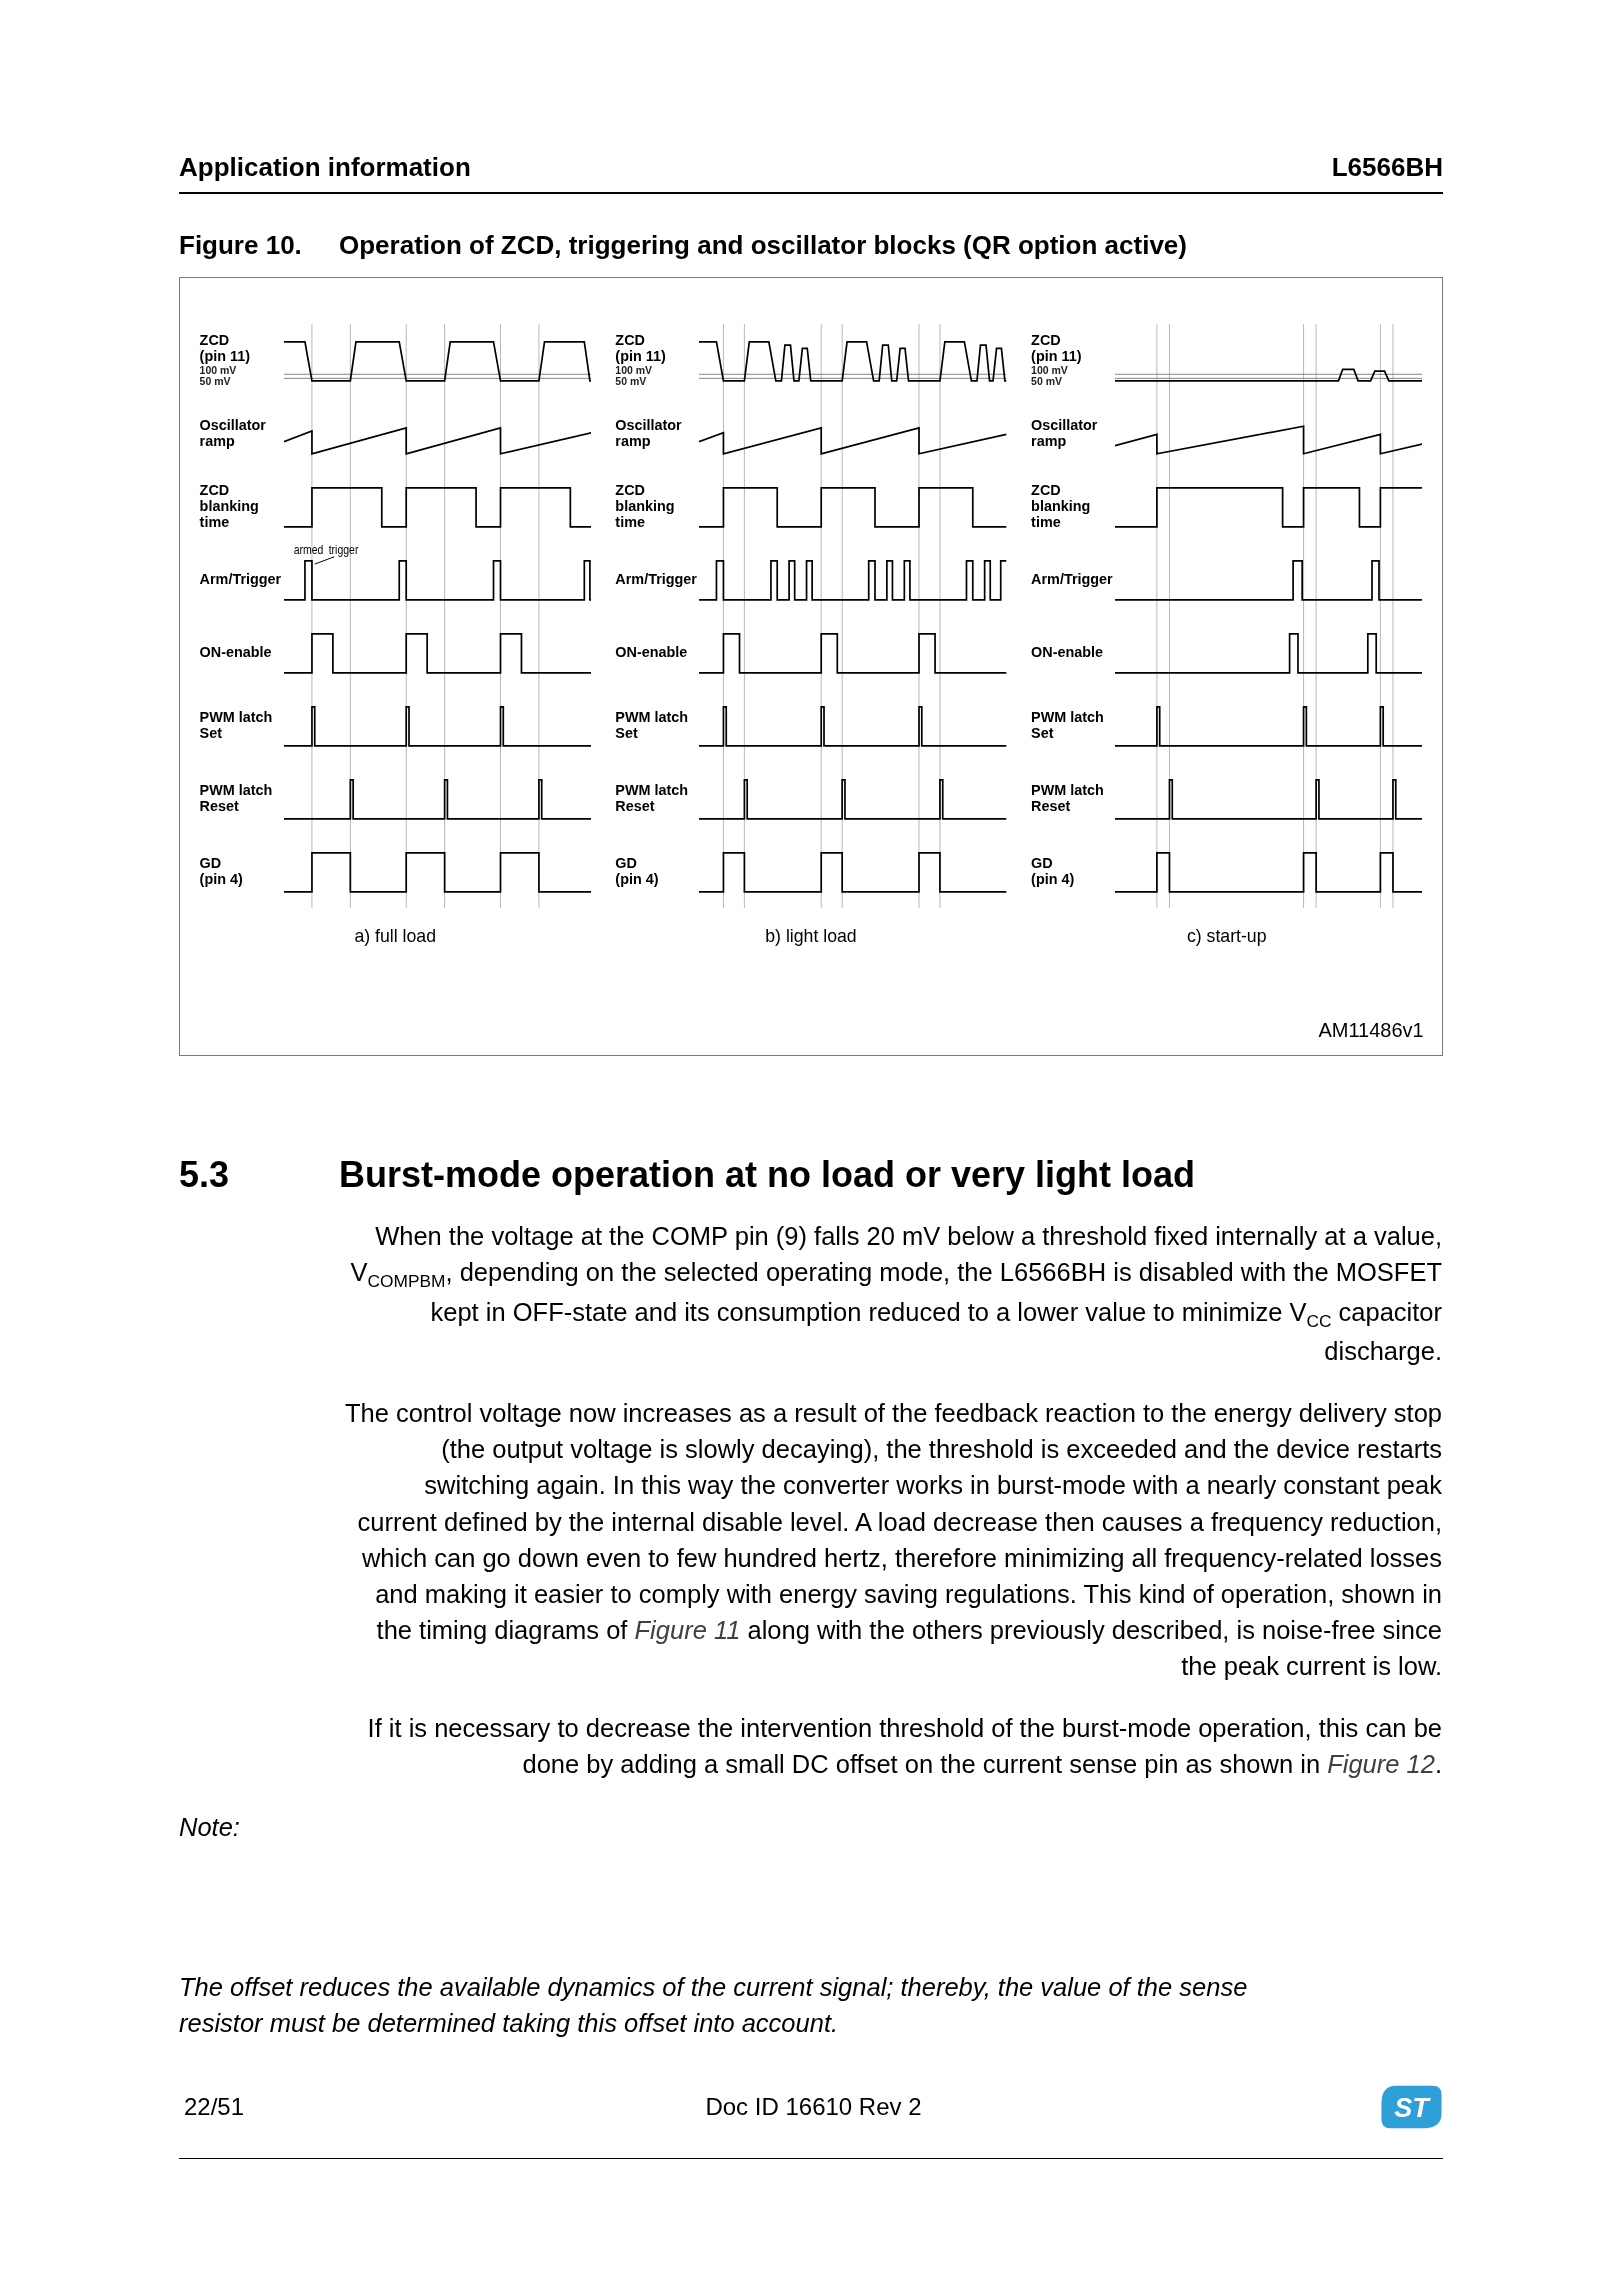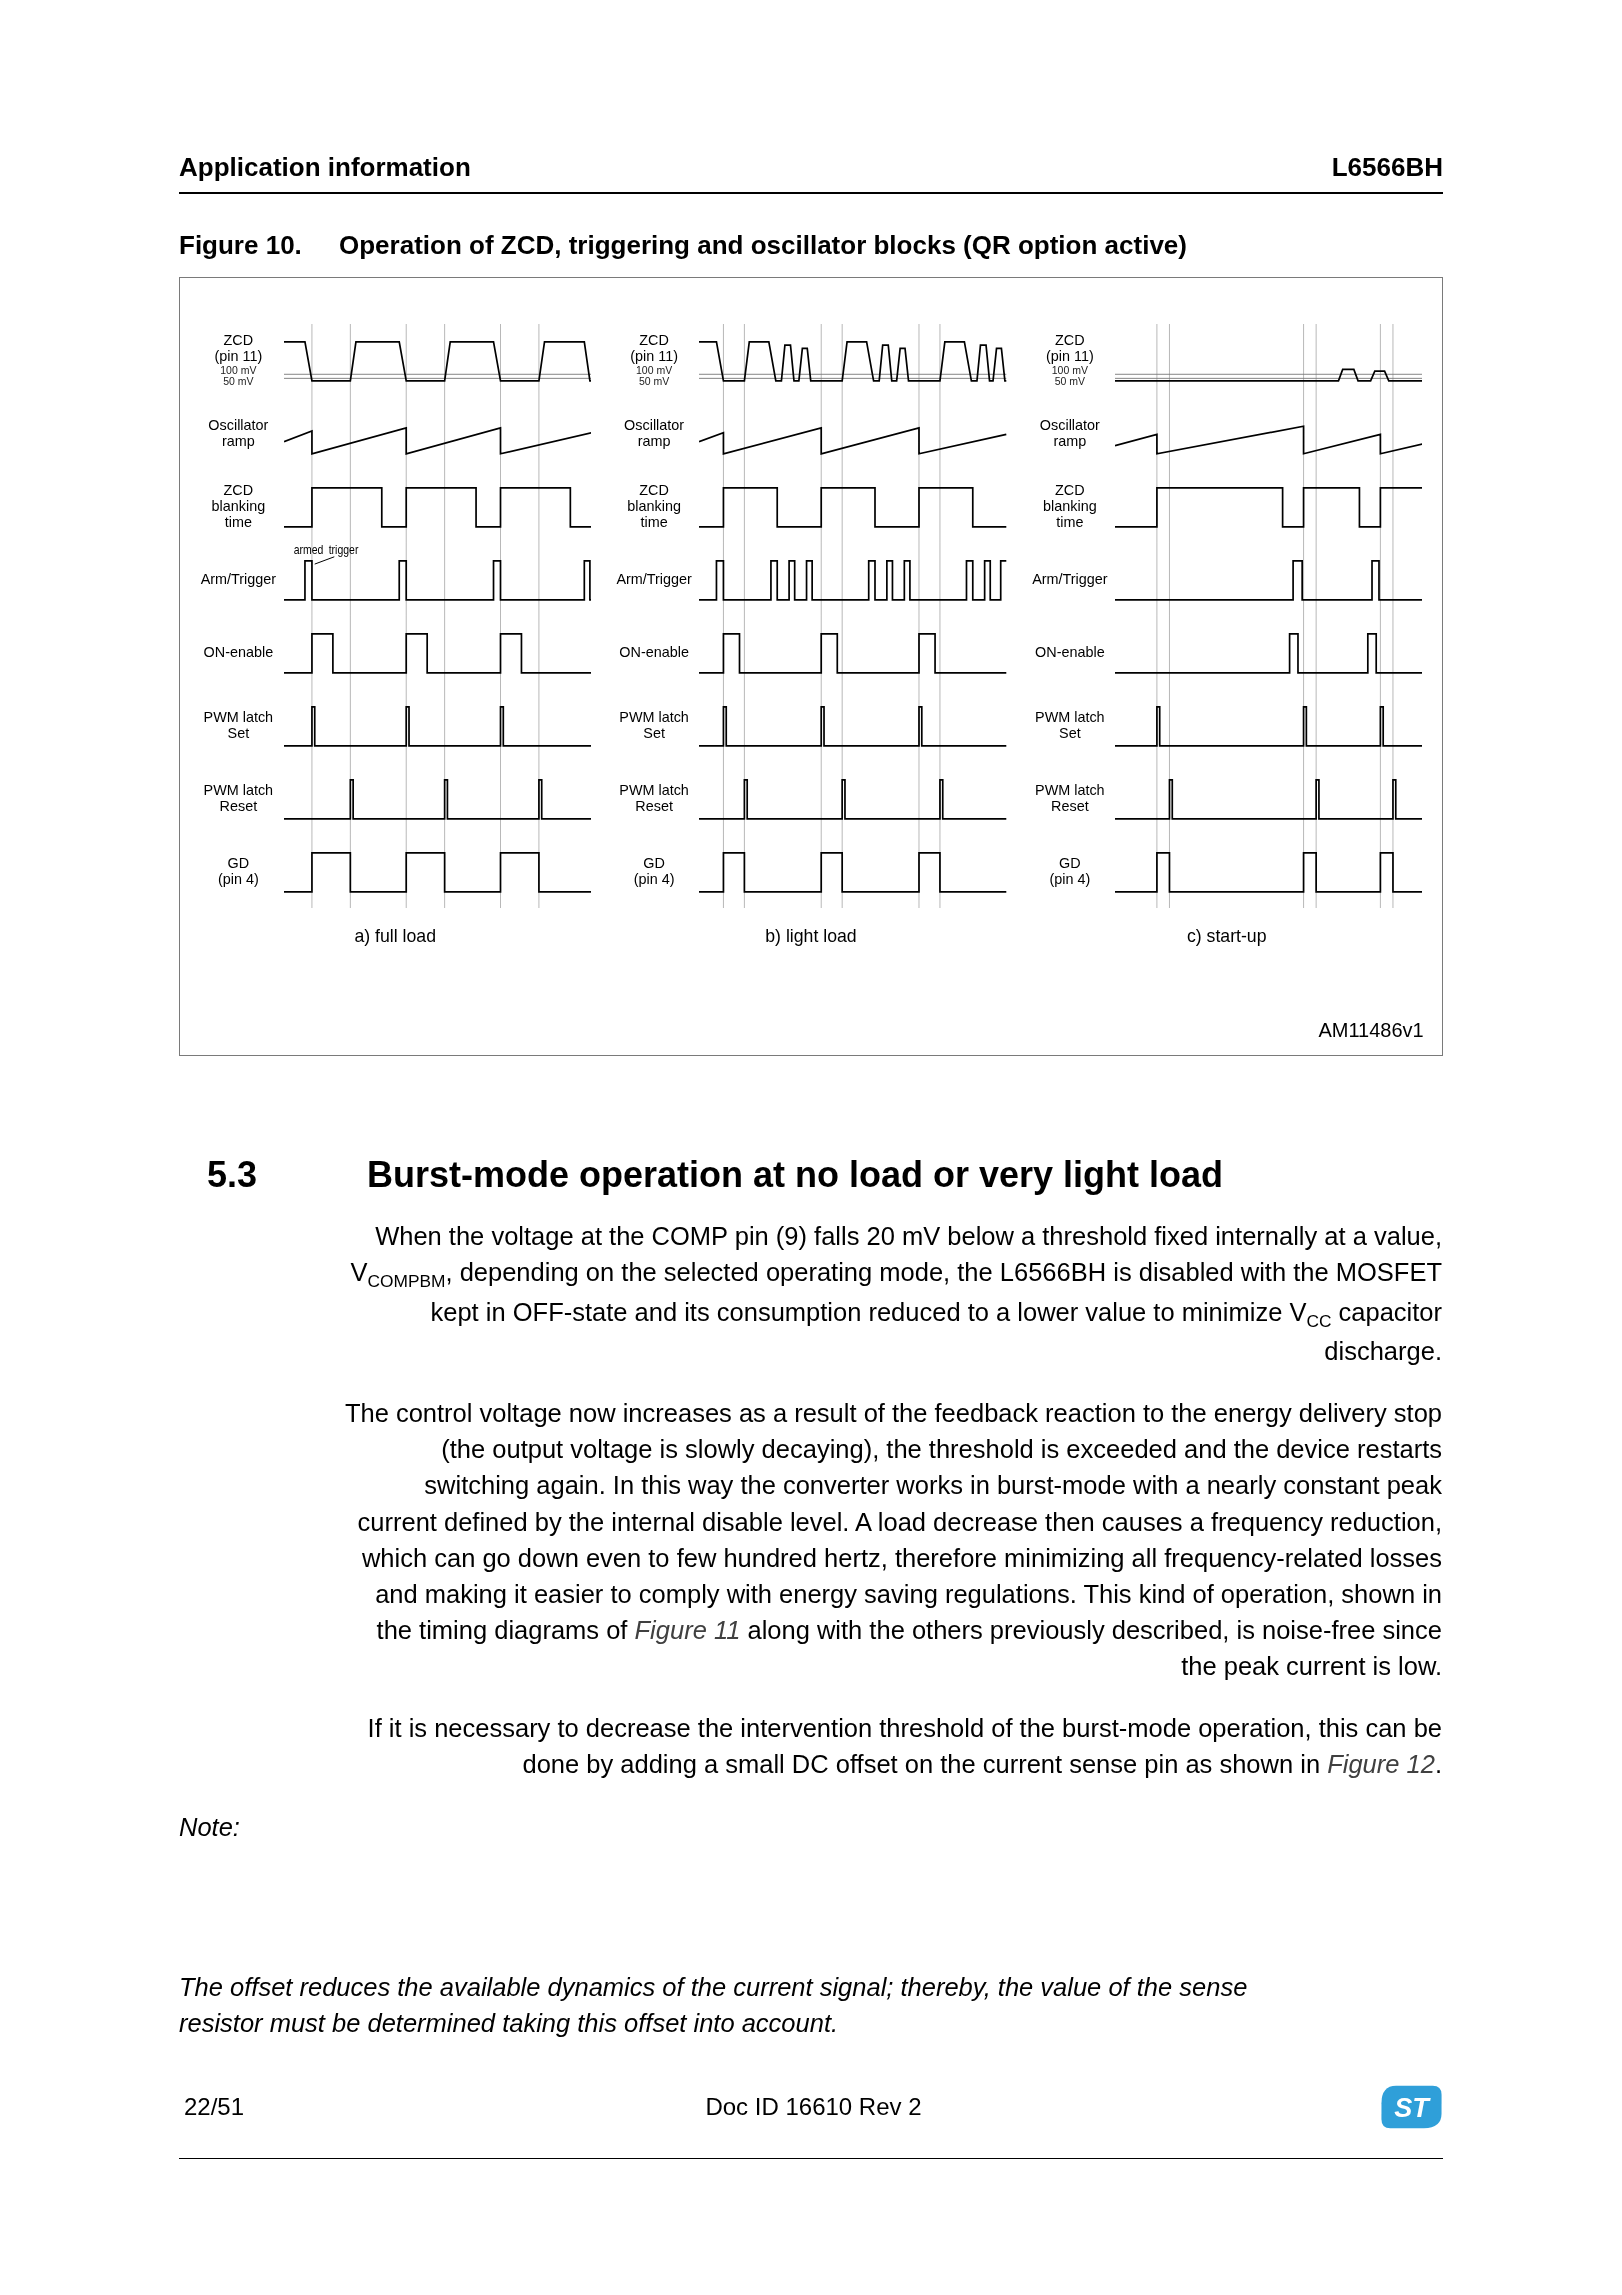--- a/index.html
+++ b/index.html
@@ -15,34 +15,34 @@
   
   .content{position:absolute;top:230px;left:179px;right:179px;}
 
   .figcap{display:flex;font-size:26px;font-weight:bold;margin-bottom:15.7px;}
   .figcap .fl{width:160px;}
 
   .figbox{border:1.3px solid #7a7a7a;height:779px;position:relative;
           padding:46px 19.6px 0 19.6px;display:flex;justify-content:space-between;box-sizing:border-box;}
   .panel{width:32%;display:flex;flex-direction:column;}
   .trow{display:grid;grid-template-columns:84px 1fr;height:73px;}
-  .tlabel{display:flex;flex-direction:column;justify-content:center;align-items:center;
-          text-align:right;padding-right:6.5px;font-size:14.4px;line-height:1.12;}
+  .tlabel{display:flex;flex-direction:column;justify-content:center;align-items:flex-start;
+          text-align:right;padding-right:6.5px;font-size:14.4px;line-height:1.12;font-weight:bold;}
   .tlabel .lm{font-size:10.5px;color:#222;}
   .twave{width:100%;height:73px;display:block;}
   .wv{fill:none;stroke:#000;stroke-width:1.7;vector-effect:non-scaling-stroke;stroke-linejoin:miter;}
   .gr{fill:none;stroke:#b0b0b0;stroke-width:0.9;vector-effect:non-scaling-stroke;}
   .th{fill:none;stroke:#777;stroke-width:0.9;vector-effect:non-scaling-stroke;}
   .ann{font-size:15px;fill:#000;}
   .arrow{fill:none;stroke:#000;stroke-width:1;vector-effect:non-scaling-stroke;}
   .pcap{text-align:center;font-size:17.7px;margin-top:18.3px;}
   .amcode{position:absolute;right:18.3px;bottom:13px;font-size:20px;}
 
   .sec{display:flex;margin-top:98px;font-size:36px;font-weight:bold;}
-  .sec .sn{width:160px;margin-left:28px;}
+  .sec .sn{width:160px;}
 
   .body-col{margin-left:160px;width:1103px;}
   .para{font-size:25.5px;line-height:1.42;margin-top:22px;text-align:right;}
   sub{font-size:68%;}
   .flink{color:#404040;font-style:italic;text-decoration:none;}
 
   .noterow{display:flex;margin-top:26px;font-size:25.5px;line-height:1.42;font-style:italic;flex-direction:column;}
   .noterow .nl{width:160px;flex:0 0 160px;}
   .noterow .nt{width:1103px;}
 

